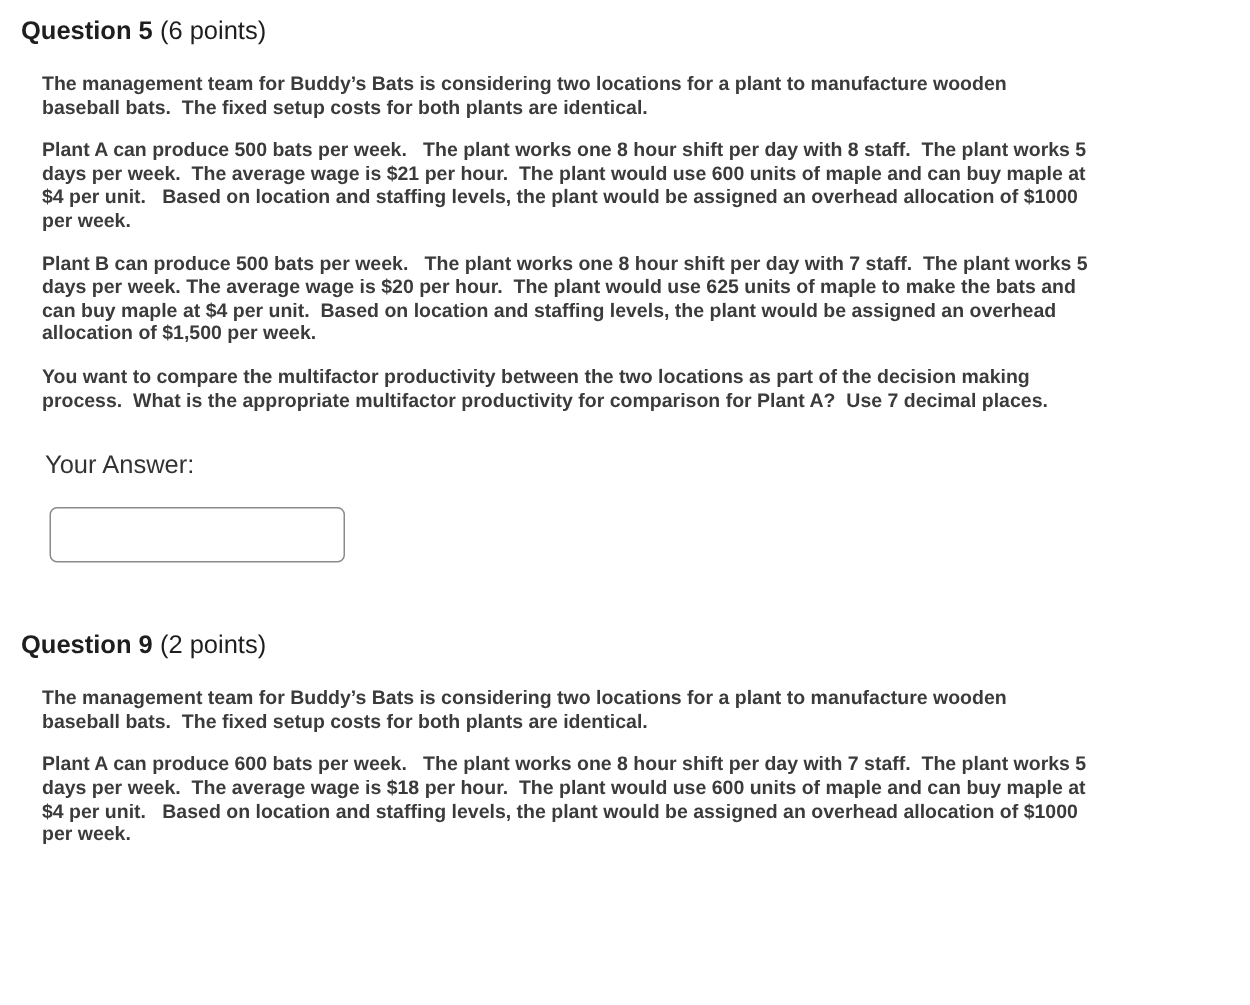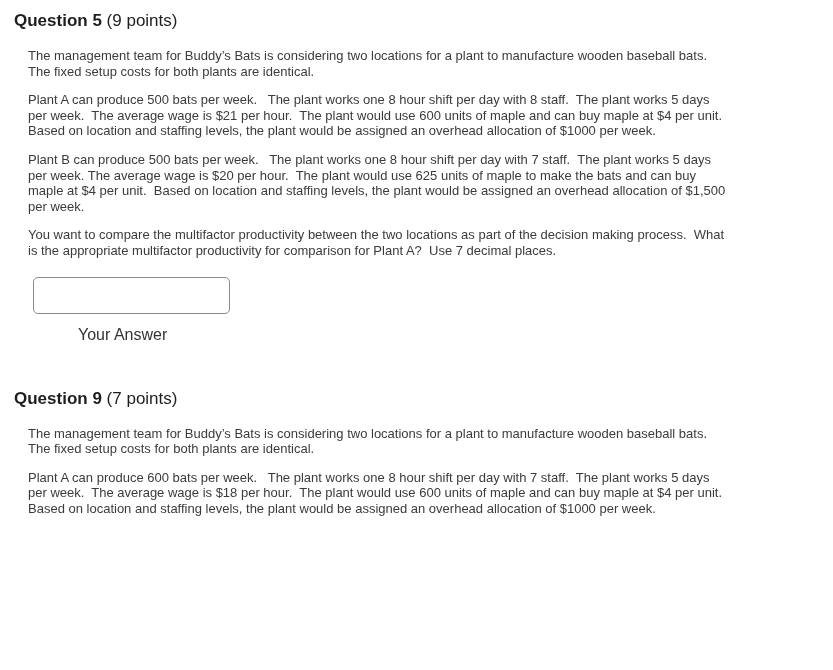--- a/index.html
+++ b/index.html
@@ -24,20 +24,21 @@
     line-height: 22px;
     margin: 2px 0 16px 0;
     color: #1e1e1e;
     font-weight: 400;
   }
   .q-name { font-weight: 700; text-align: right; }
   .q-points { font-weight: 400; }
   .q-body {
     padding-left: 14px;
     max-width: 712px;
+    font-weight: bold;
   }
   .q-para {
     font-size: 13px;
     line-height: 15.6px;
     margin: 0 0 13px 0;
     white-space: pre-wrap;
     color: #3b3b3b;
   }
   .answer-label {
     font-size: 17px;
@@ -65,34 +66,34 @@
     margin: 12px 0 0 64px;
   }
   .question-gap { height: 42px; }
 </style>
 </head>
 <body>
 
 <div class="page">
 
   <section class="question">
-    <h2 class="q-title"><span class="q-name">Question 5</span> <span class="q-points">(9 points)</span></h2>
+    <h2 class="q-title"><span class="q-name">Question 5</span> <span class="q-points">(6 points)</span></h2>
     <div class="q-body">
       <p class="q-para">The management team for Buddy’s Bats is considering two locations for a plant to manufacture wooden baseball bats.  The fixed setup costs for both plants are identical.</p>
       <p class="q-para">Plant A can produce 500 bats per week.   The plant works one 8 hour shift per day with 8 staff.  The plant works 5 days per week.  The average wage is $21 per hour.  The plant would use 600 units of maple and can buy maple at $4 per unit.   Based on location and staffing levels, the plant would be assigned an overhead allocation of $1000 per week.</p>
       <p class="q-para">Plant B can produce 500 bats per week.   The plant works one 8 hour shift per day with 7 staff.  The plant works 5 days per week. The average wage is $20 per hour.  The plant would use 625 units of maple to make the bats and can buy maple at $4 per unit.  Based on location and staffing levels, the plant would be assigned an overhead allocation of $1,500 per week.</p>
       <p class="q-para">You want to compare the multifactor productivity between the two locations as part of the decision making process.  What is the appropriate multifactor productivity for comparison for Plant A?  Use 7 decimal places.</p>
     </div>
+    <div class="answer-label">Your Answer:</div>
     <input type="text" class="answer-input" value="" style="">
-    <div class="answer-caption">Your Answer</div>
   </section>
 
   <div class="question-gap"></div>
 
   <section class="question">
-    <h2 class="q-title"><span class="q-name">Question 9</span> <span class="q-points">(7 points)</span></h2>
+    <h2 class="q-title"><span class="q-name">Question 9</span> <span class="q-points">(2 points)</span></h2>
     <div class="q-body">
       <p class="q-para">The management team for Buddy’s Bats is considering two locations for a plant to manufacture wooden baseball bats.  The fixed setup costs for both plants are identical.</p>
       <p class="q-para">Plant A can produce 600 bats per week.   The plant works one 8 hour shift per day with 7 staff.  The plant works 5 days per week.  The average wage is $18 per hour.  The plant would use 600 units of maple and can buy maple at $4 per unit.   Based on location and staffing levels, the plant would be assigned an overhead allocation of $1000 per week.</p>
     </div>
   </section>
 
 </div>
 
 </body></html>

